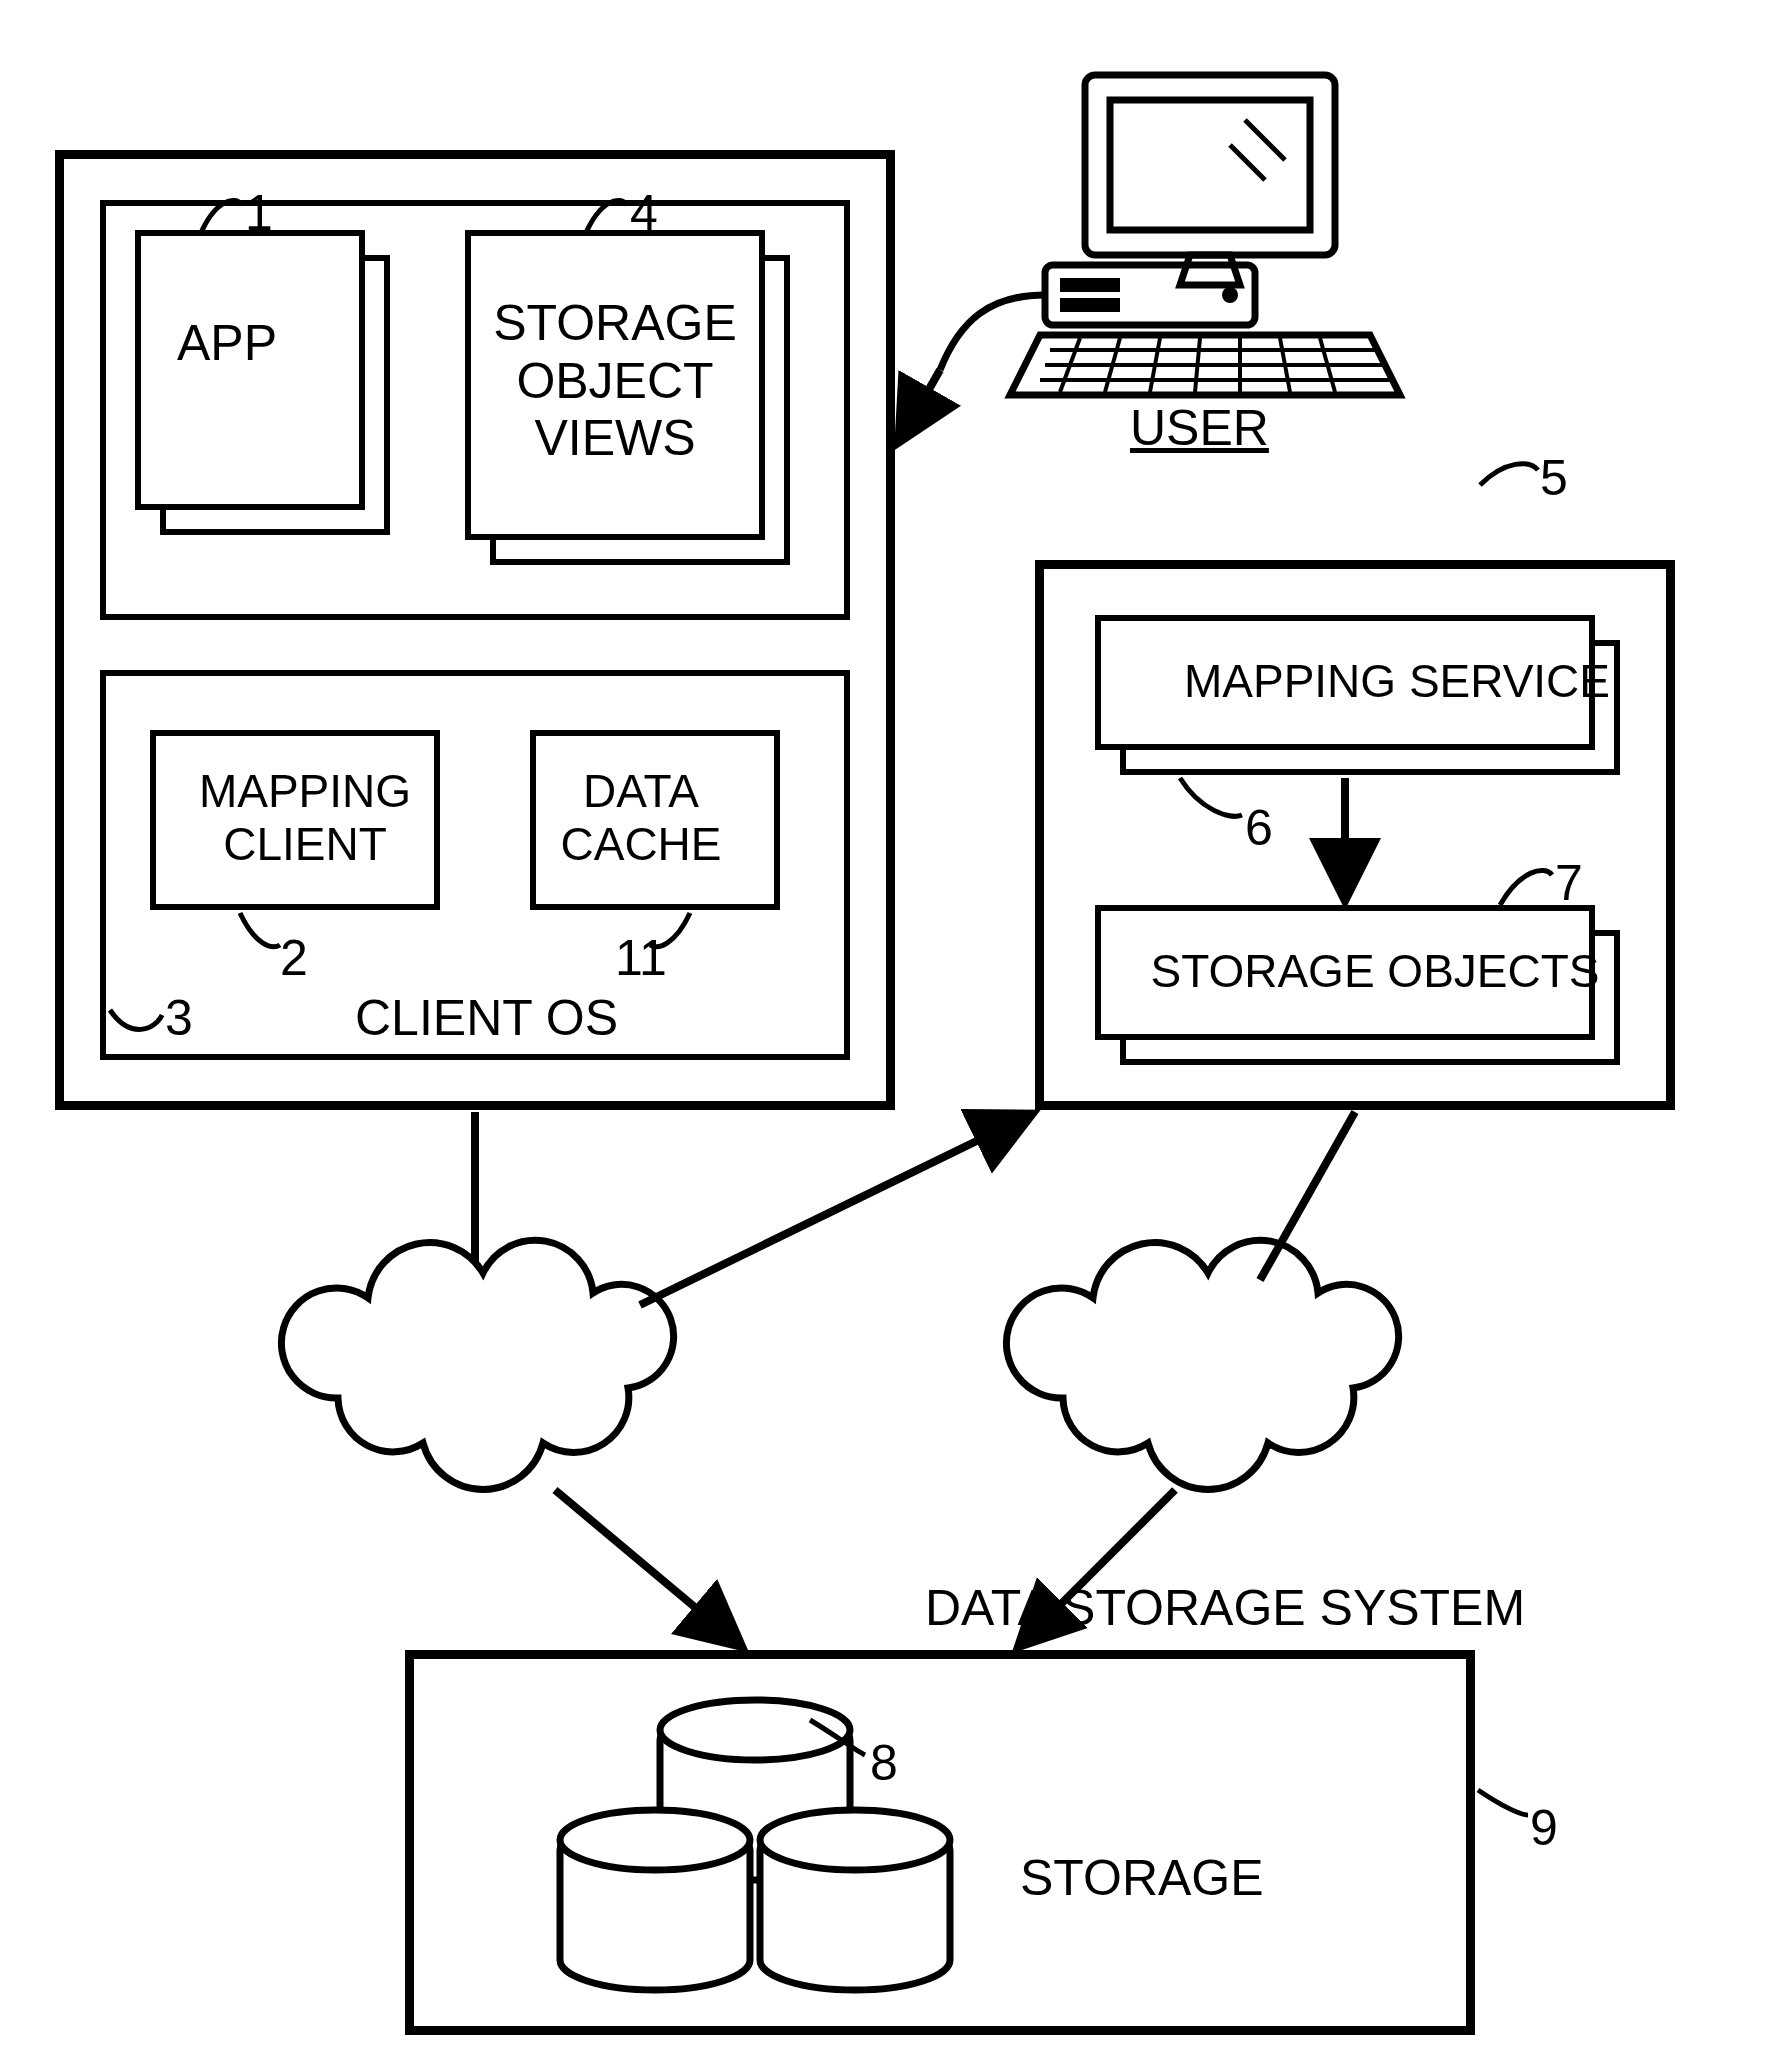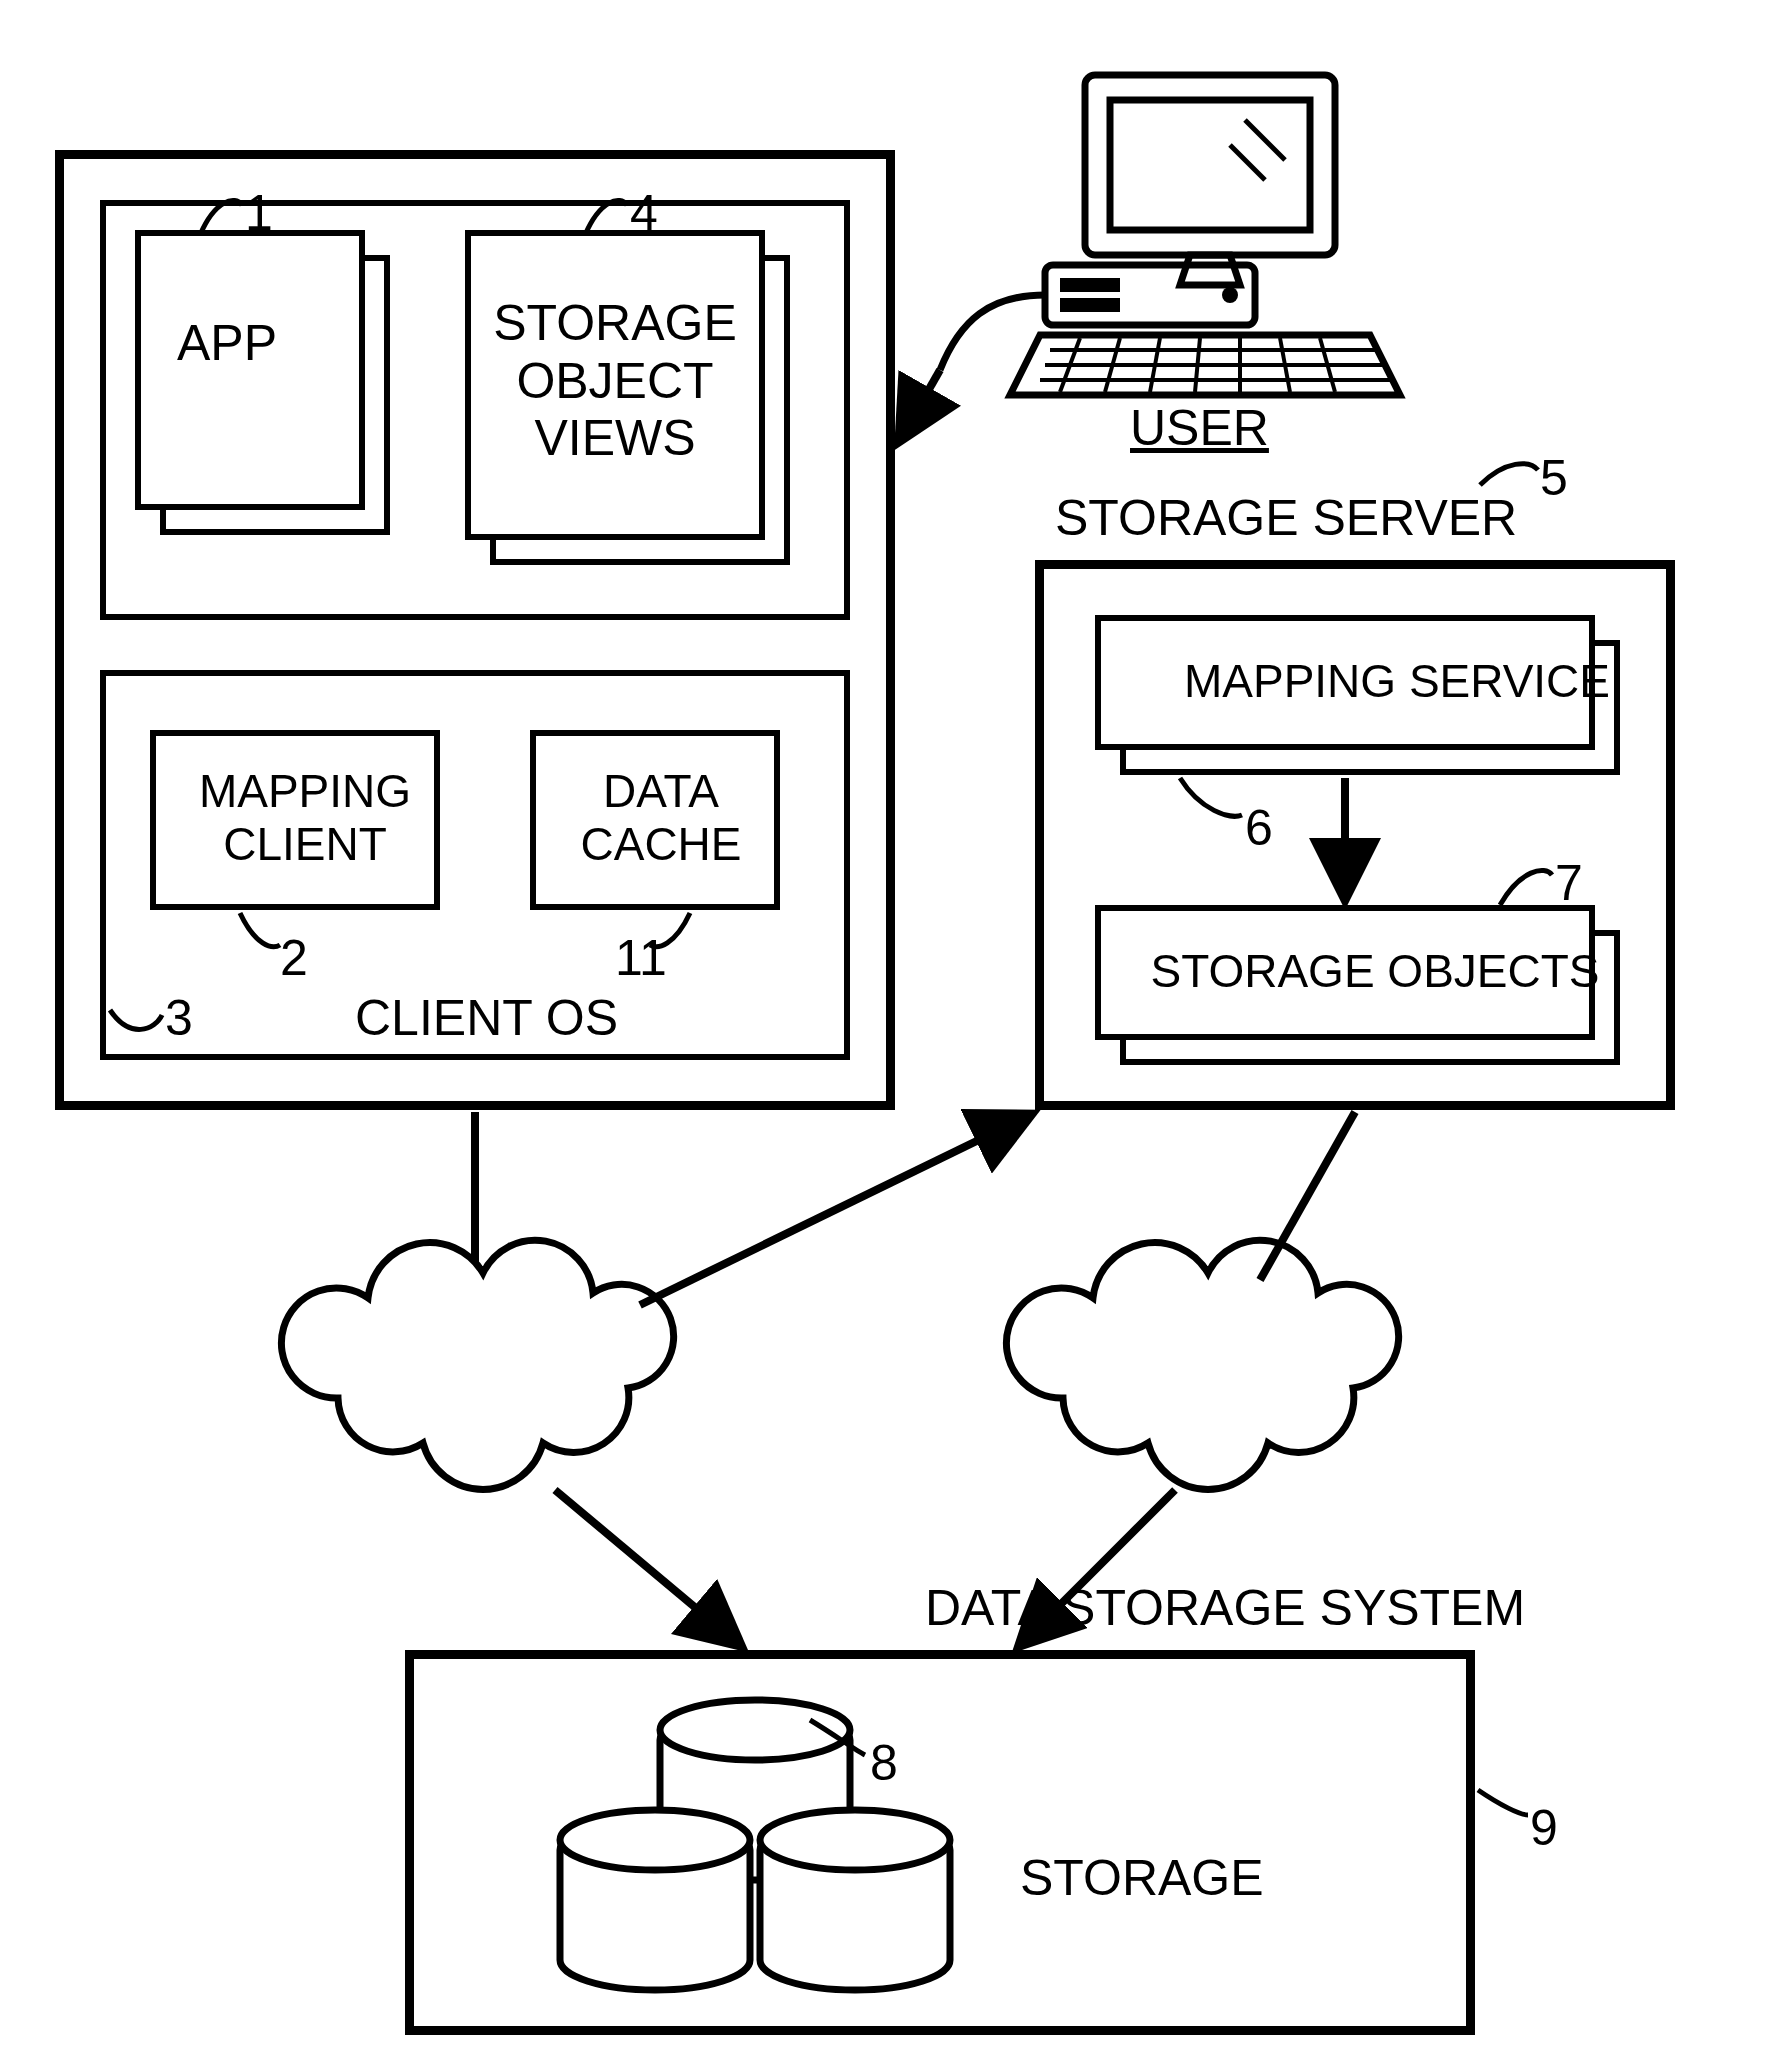--- a/index.html
+++ b/index.html
@@ -67,24 +67,23 @@
 VIEWS</div>
 
   <div class="thinbox" style="left:100px; top:670px; width:750px; height:390px;"></div>
   <div class="label" style="left:355px; top:990px;">CLIENT OS</div>
 
   <div class="thinbox" style="left:150px; top:730px; width:290px; height:180px;"></div>
   <div class="label small-label" style="left:150px; top:765px; width:310px;">MAPPING
 CLIENT</div>
 
   <div class="thinbox" style="left:530px; top:730px; width:250px; height:180px;"></div>
-  <div class="label small-label" style="left:530px; top:765px; width:222px;margin-left:20px;">DATA
+  <div class="label small-label" style="left:530px; top:765px; width:222px;">DATA
 CACHE</div>
 
-  <div class="label" style="left:1055px; top:490px;">STORAGE SERVER</div>
   <div class="box" style="left:1035px; top:560px; width:640px; height:550px;"></div>
 
   <div class="thinbox" style="left:1120px; top:640px; width:500px; height:135px;"></div>
   <div class="thinbox" style="left:1095px; top:615px; width:500px; height:135px;"></div>
   <div class="label small-label" style="left:1095px; top:655px; width:604px;">MAPPING SERVICE</div>
 
   <div class="thinbox" style="left:1120px; top:930px; width:500px; height:135px;"></div>
   <div class="thinbox" style="left:1095px; top:905px; width:500px; height:135px;"></div>
   <div class="label small-label" style="left:1095px; top:945px; width:560px;">STORAGE OBJECTS</div>
 

